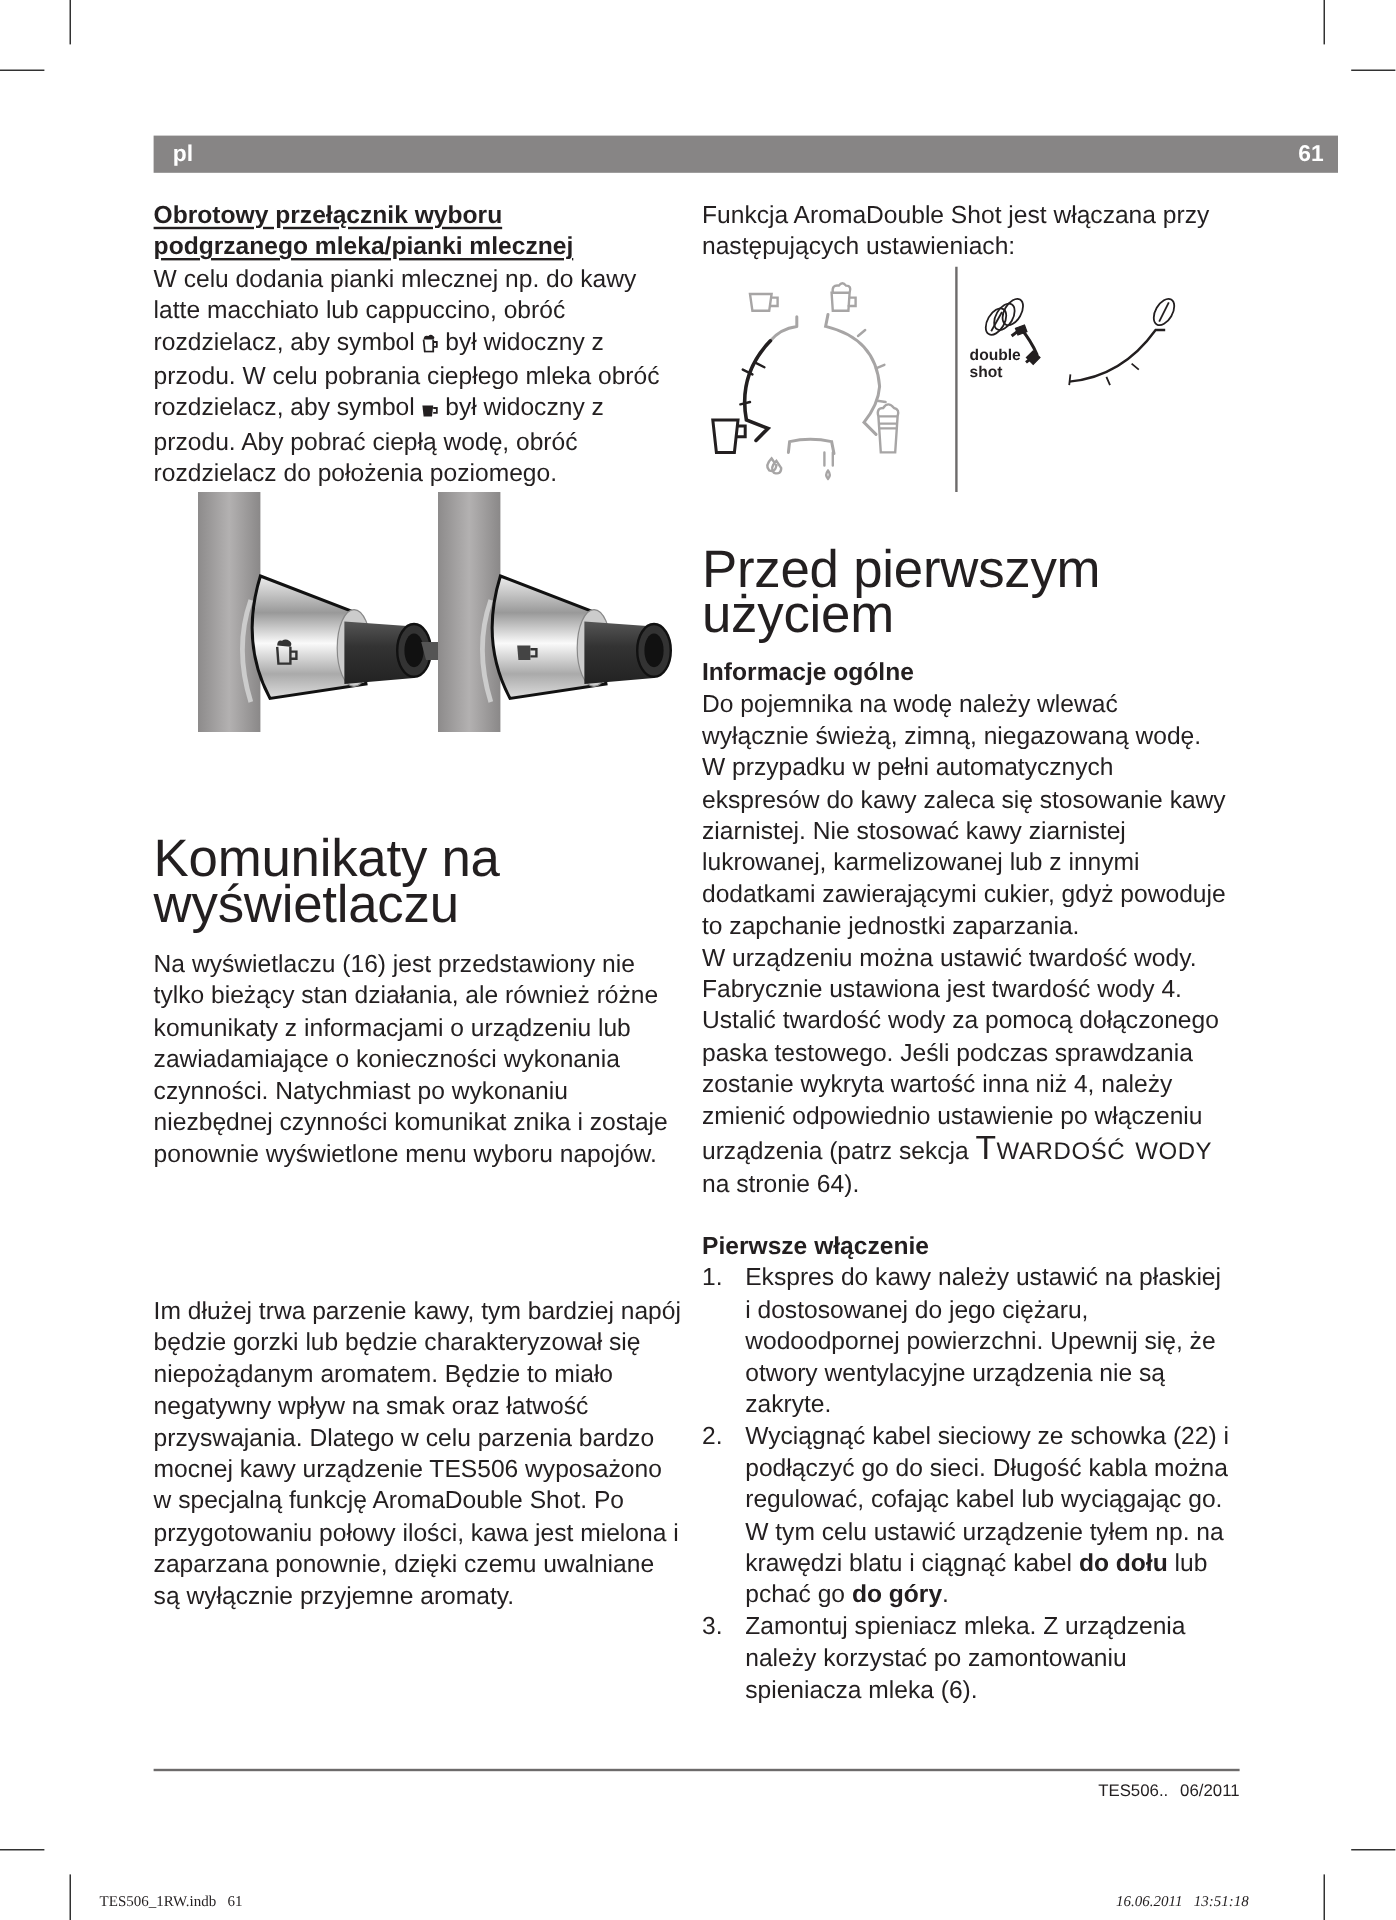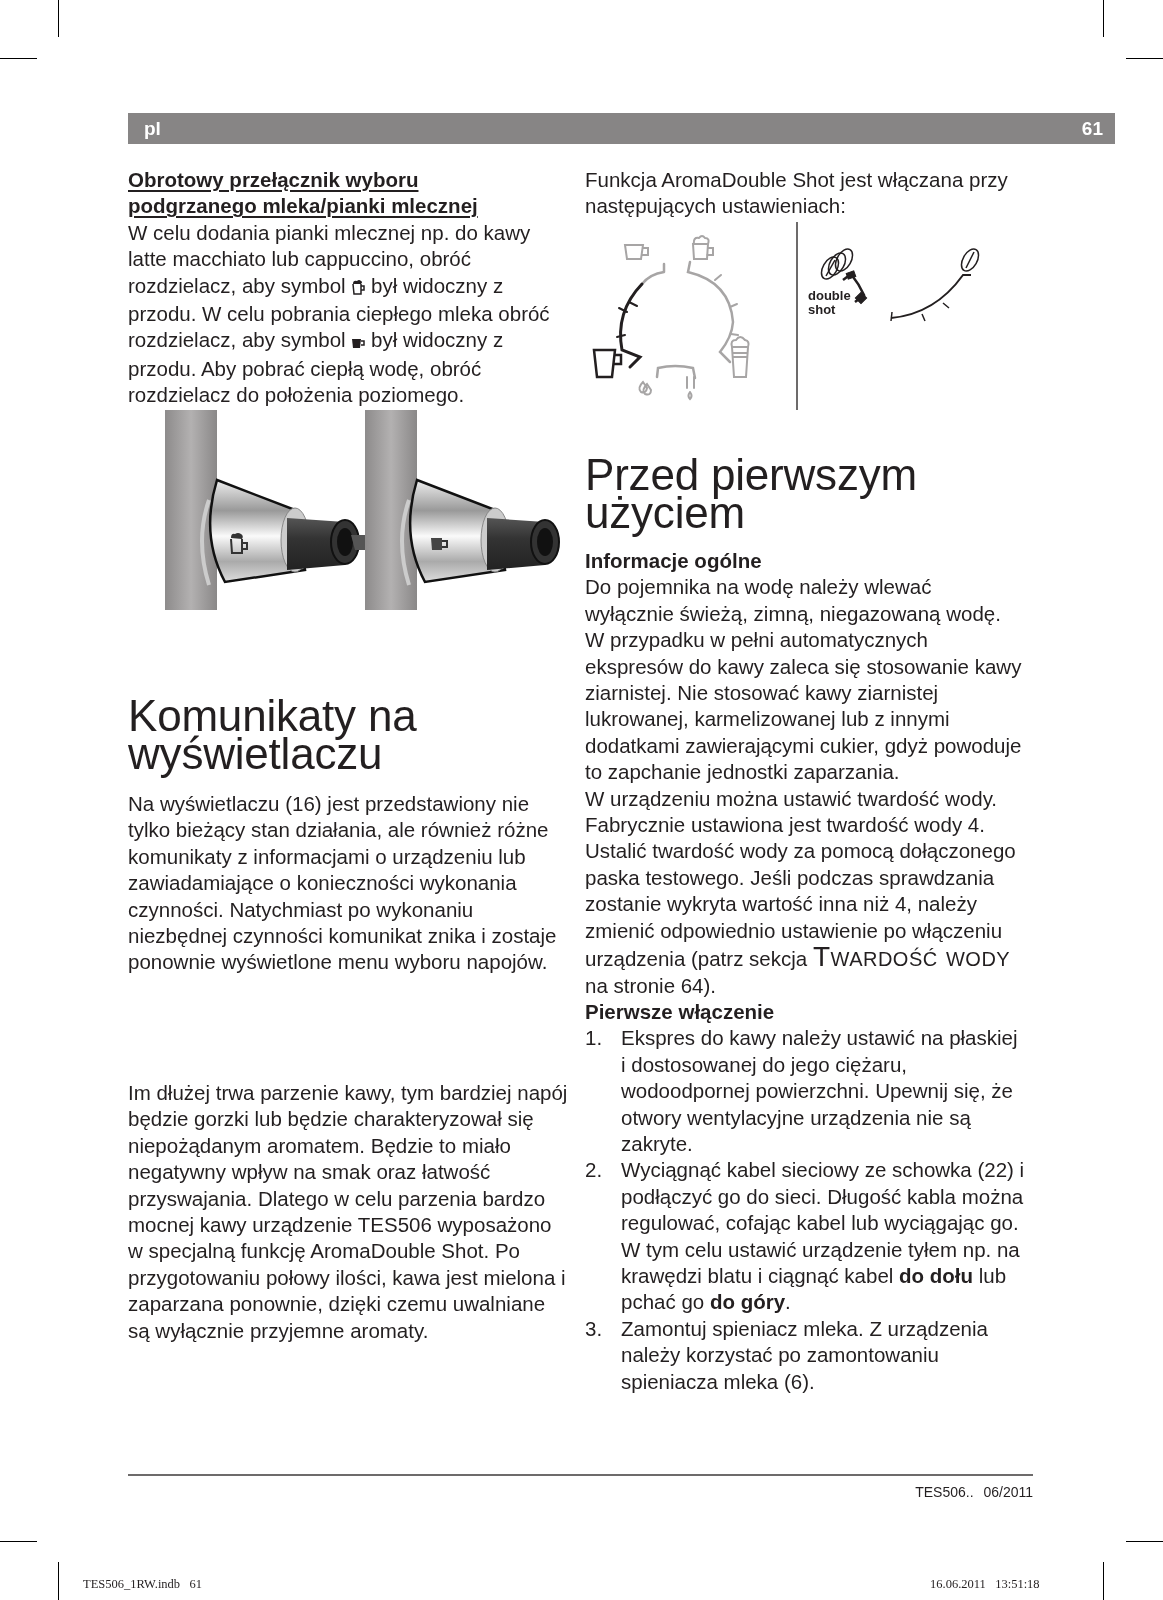--- a/index.html
+++ b/index.html
@@ -193,21 +193,21 @@
 
 <div class="col col-r" style="left:585px;top:456px;">
   <h1>Przed pierwszym użyciem</h1>
   <p class="sub" style="margin-top:16px;">Informacje ogólne</p>
   <p>Do pojemnika na wodę należy wlewać wyłącznie świeżą, zimną, niegazowaną wodę. W przypadku w pełni automatycznych ekspresów do kawy zaleca się stosowanie kawy ziarnistej. Nie stosować kawy ziarnistej lukrowanej, karmelizowanej lub z innymi dodatkami zawierającymi cukier, gdyż powoduje to zapchanie jednostki zaparzania.</p>
   <p>
     <span>W urządzeniu można ustawić twardość wody. Fabrycznie ustawiona jest twardość wody 4. Ustalić twardość wody za pomocą dołączonego paska testowego. Jeśli podczas sprawdzania zostanie wykryta wartość inna niż 4, należy zmienić odpowiednio ustawienie po włączeniu urządzenia (patrz sekcja</span>
     <span class="sc">Twardość wody</span>
     <span>na stronie 64).</span>
   </p>
-  <p class="sub" style="">Pierwsze włączenie</p>
+  <p class="sub" style="margin-top:26px;">Pierwsze włączenie</p>
   <ol>
     <li>
       <span class="num">1.</span>
       <span>Ekspres do kawy należy ustawić na płaskiej i dostosowanej do jego ciężaru, wodoodpornej powierzchni. Upewnij się, że otwory wentylacyjne urządzenia nie są zakryte.</span>
     </li>
     <li>
       <span class="num">2.</span>
       <span>Wyciągnąć kabel sieciowy ze schowka (22) i podłączyć go do sieci. Długość kabla można regulować, cofając kabel lub wyciągając go. W tym celu ustawić urządzenie tyłem np. na krawędzi blatu i ciągnąć kabel</span>
       <b>do dołu</b>
       <span>lub pchać go</span>
@@ -220,13 +220,13 @@
   </ol>
 </div>
 
 <div class="footline"></div>
 <div class="footer-right">
   <span>TES506..</span>
   <span>06/2011</span>
 </div>
 
 <div class="slug" style="left:83px;white-space:pre;">TES506_1RW.indb   61</div>
-<div class="slug" style="left:930px;white-space:pre;">16.06.2011   13:51:18</div>
+<div class="slug" style="left:930px;white-space:pre;font-style:italic;">16.06.2011   13:51:18</div>
 
 </body></html>

